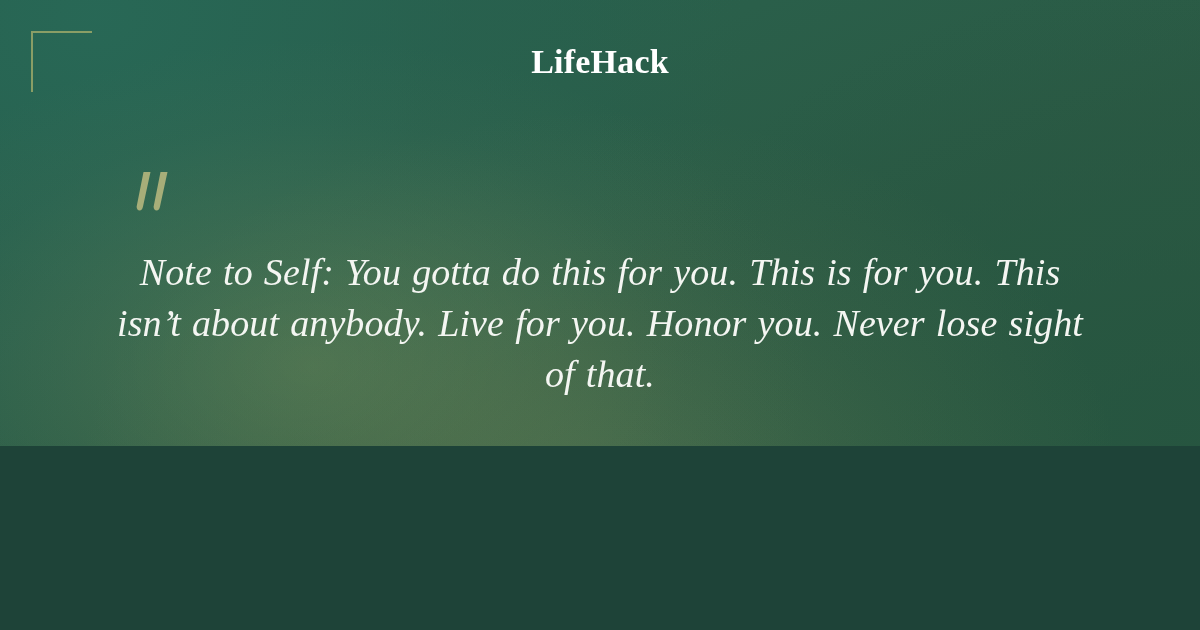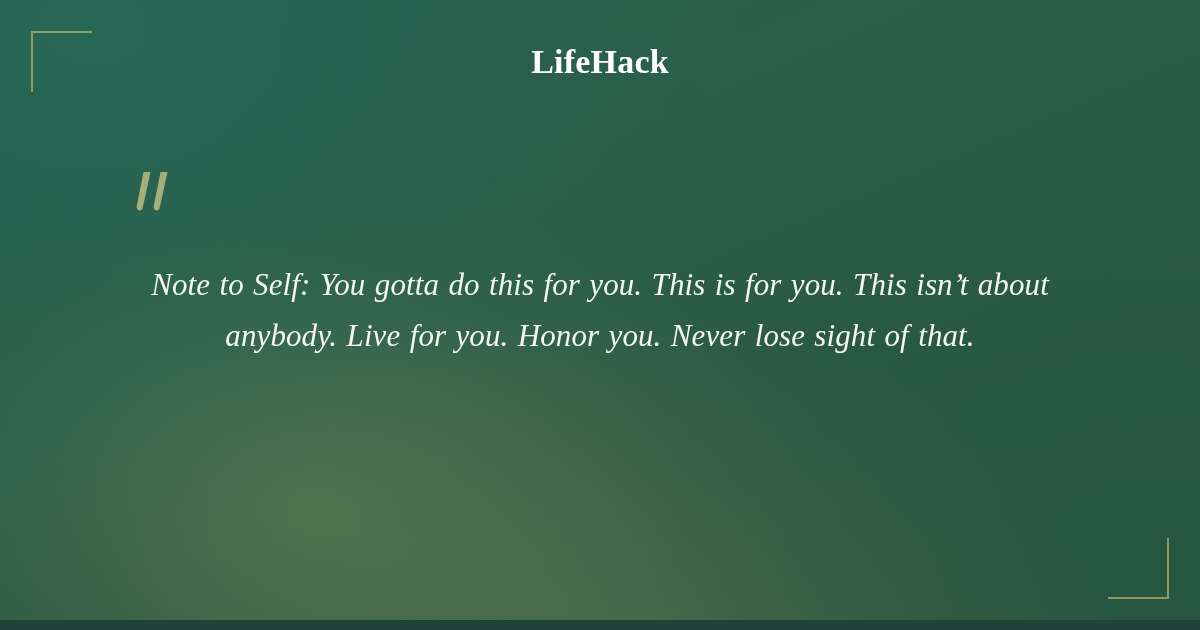--- a/index.html
+++ b/index.html
@@ -8,21 +8,21 @@
     padding: 0;
     background: #1e4338;
   }
   body {
     font-family: "Liberation Serif", "DejaVu Serif", serif;
   }
 
   .card {
     position: relative;
     width: 1200px;
-    height: 620px;
+    height: 446px;
     overflow: hidden;
     box-sizing: border-box;
     background-color: #2b5f4b;
     background-image:
       radial-gradient(ellipse 640px 420px at 26% 82%, rgba(150,160,96,0.30) 0%, rgba(140,152,94,0.18) 32%, rgba(120,140,92,0.06) 58%, rgba(0,0,0,0) 78%),
       radial-gradient(ellipse 700px 520px at 50% 112%, rgba(176,176,110,0.20) 0%, rgba(150,160,100,0.08) 45%, rgba(0,0,0,0) 75%),
       radial-gradient(ellipse 900px 700px at 8% 4%, rgba(40,104,86,0.95) 0%, rgba(39,97,80,0.55) 40%, rgba(0,0,0,0) 72%),
       radial-gradient(ellipse 820px 640px at 98% 96%, rgba(36,84,64,0.75) 0%, rgba(0,0,0,0) 70%),
       linear-gradient(157deg, #28624f 0%, #2a5f4a 34%, #2b5a44 62%, #2d5940 100%);
   }
@@ -74,26 +74,26 @@
 
   
   .quote-block {
     position: absolute;
     left: 100px;
     top: 243px;
     width: 1000px;
     text-align: center;
   }
   .quote-text {
-    margin: 16px;
+    margin: 4px;
     color: #f4f6f2;
     font-family: "Liberation Serif", "DejaVu Serif", serif;
     font-style: italic;
     font-weight: 400;
-    font-size: 31px;
+    font-size: 38px;
     line-height: 51px;
     letter-spacing: 0.1px;
     word-spacing: 1.5px;
   }
 </style>
 </head>
 <body>
 
 <div class="card">
 

